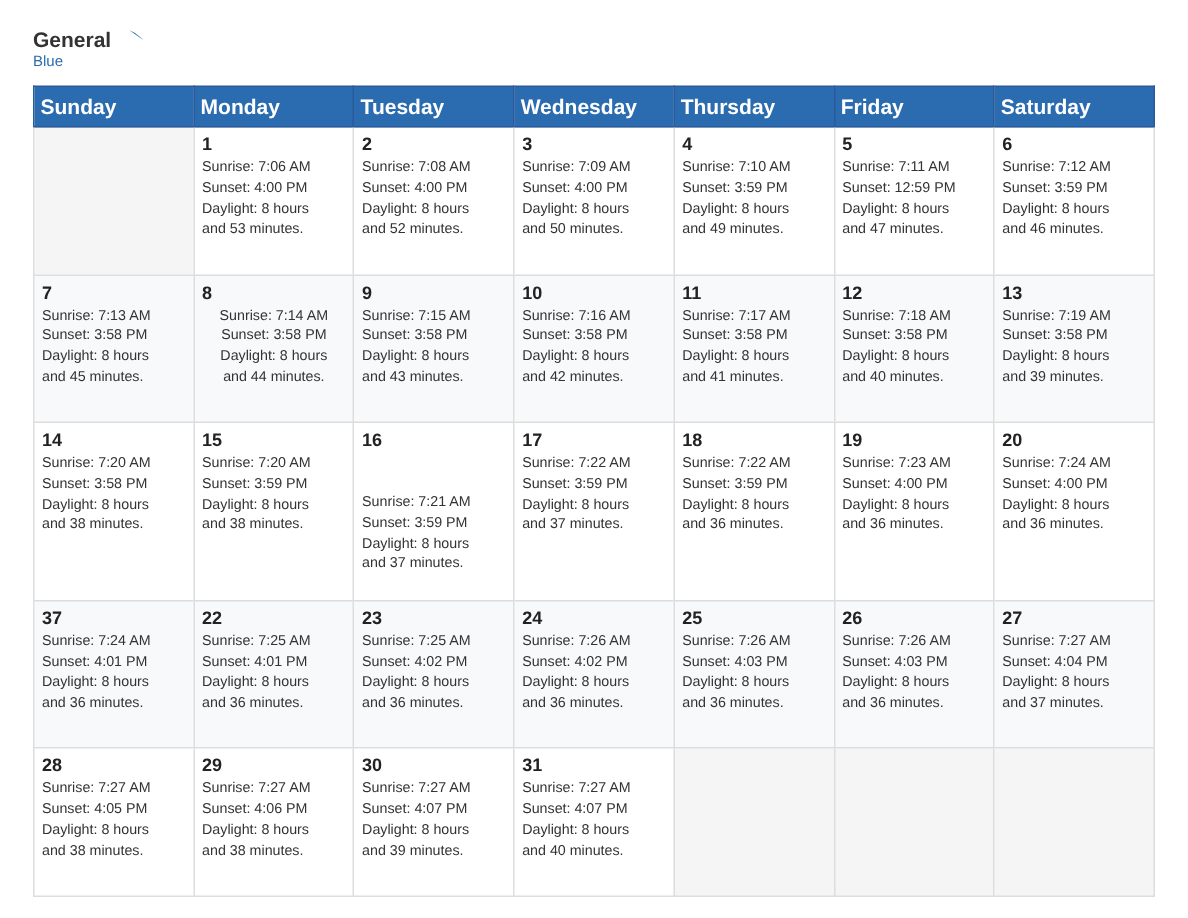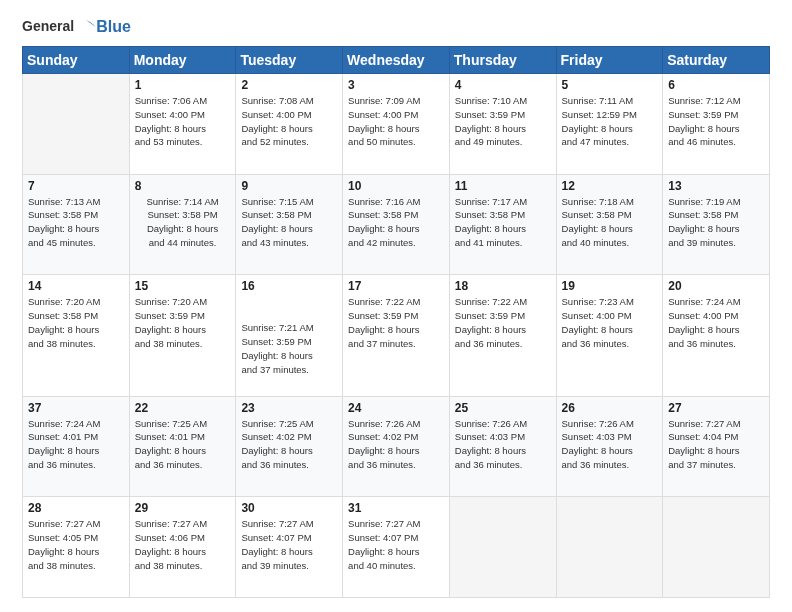--- a/index.html
+++ b/index.html
@@ -84,29 +84,29 @@
     .empty-cell {
       background: #f5f5f5 !important;
     }
   </style>
 </head>
 <body>
 
 <div class="page">
   <div class="header">
     <div class="logo">
-    <div style="display:flex;flex-direction:row;line-height:1.1;">
+    <div style="display:flex;flex-direction:column;line-height:1.1;">
       <div style="display:flex;align-items:center;gap:2px;">
         <span style="font-size:14px;font-weight:bold;color:#333;font-family:Arial;">General</span>
         <svg width="20" height="18" viewBox="0 0 20 18">
           <polygon points="10,2 20,9 14,4" fill="#2B6CB0"></polygon>
           <polygon points="14,4 20,9 16,6" fill="#4a8ac4"></polygon>
         </svg>
       </div>
-      <span style="font-size:16px;font-weight:bold;color:#2B6CB0;font-family:Arial;">Blue</span>
+      <span style="font-size:10px;font-weight:normal;color:#2B6CB0;font-family:Arial;">Blue</span>
     </div>
   </div>
     <div class="title-block">
       <div class="month-title"></div>
       <div class="location-title"></div>
     </div>
   </div>
 
   <table class="calendar-table">
     <thead>

